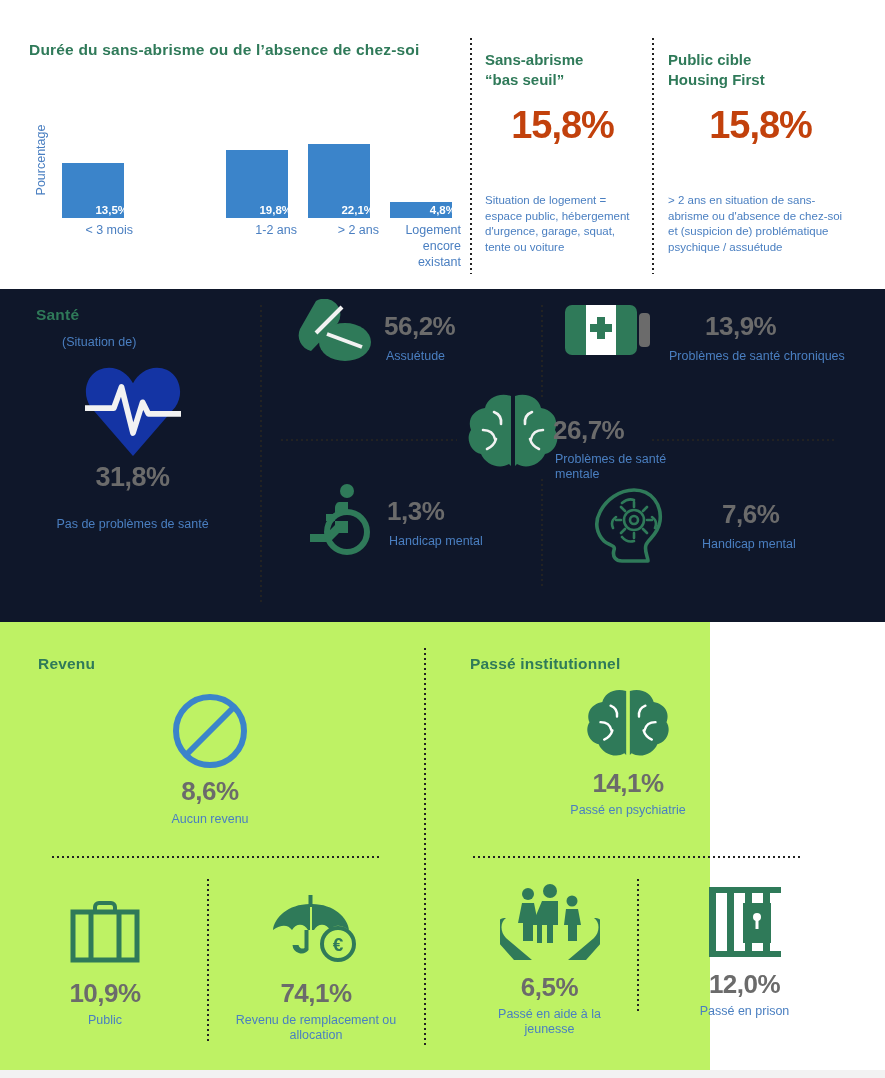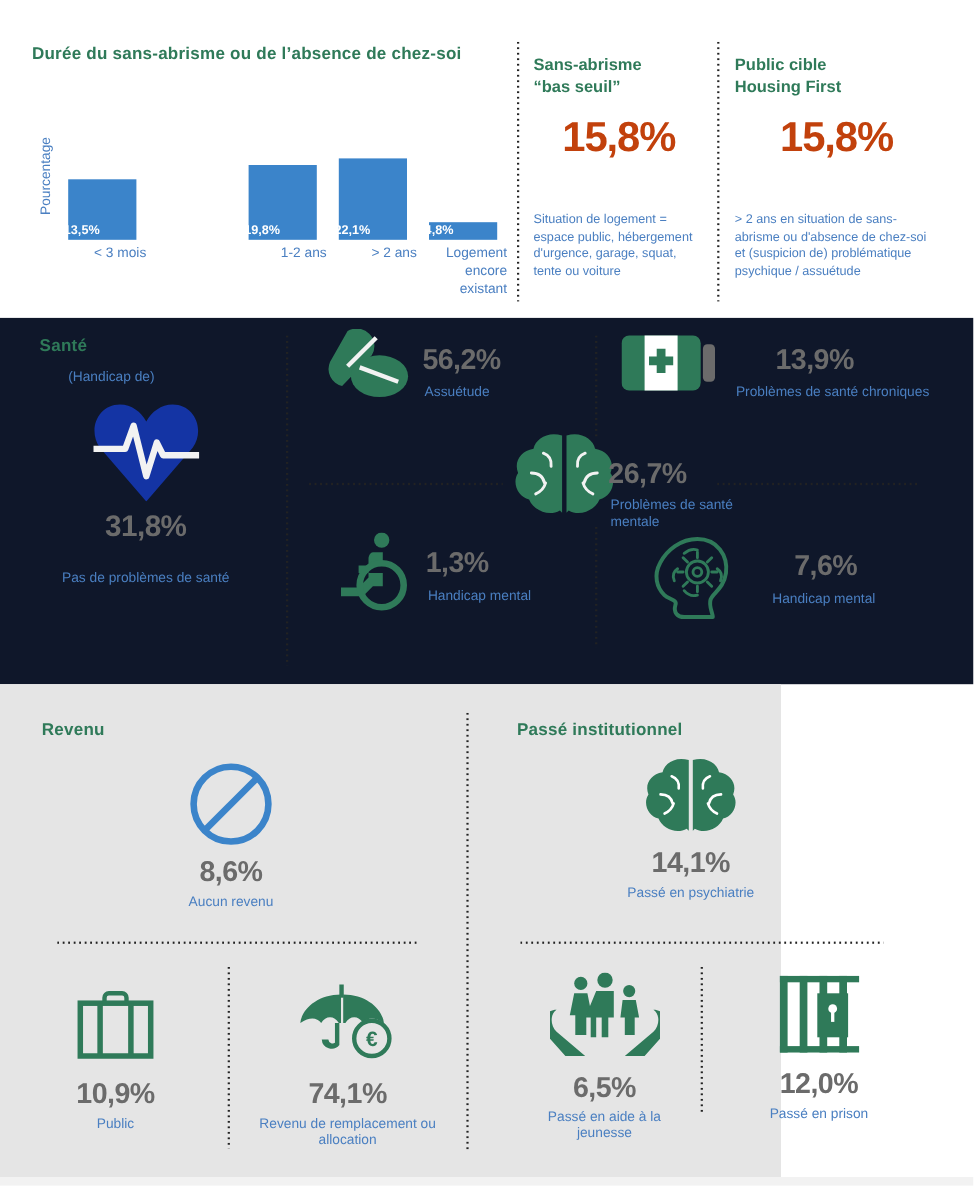--- a/index.html
+++ b/index.html
@@ -41,37 +41,37 @@
   #ylabel {
     position: absolute; left: -22px; top: 48px; width: 90px;
     transform: rotate(-90deg); transform-origin: center center;
     color: #4a7fc1; font-size: 12.5px; text-align: center;
   }
   .bar-col { position: absolute; bottom: 0; width: 70px; height: 175px; }
   .bar {
     position: absolute; bottom: 62px; left: 4px; width: 62px; background: #3b84ca;
   }
   .bar-val {
-    position: absolute; left: 0; width: 70px; text-align: left;
+    position: absolute; left: 0; width: 70px; text-align: right;
     bottom: 64px; color: #fff; font-weight: bold; font-size: 11.5px;
   }
   .bar-cat {
     position: absolute; left: -5px; width: 80px; bottom: 0; height: 58px;
     text-align: right; color: #4a7fc1; font-size: 12.5px; line-height: 16px;
   }
 
   .kpi-col { position: absolute; top: 50px; }
   .kpi-head { color: #2f7a59; font-weight: bold; font-size: 15px; line-height: 20px; }
   .kpi-big { color: #c2410c; font-weight: bold; font-size: 38px; letter-spacing: -1px; margin-top: 14px; }
 
   
   #health-band { position: absolute; left: 0; top: 289px; width: 885px; height: 333px; background: #0f172a; }
 
   
-  #bottom-panel { position: absolute; left: 0; top: 622px; width: 710px; height: 448px; background: #e5e5e5; }
+  #bottom-panel { position: absolute; left: 0; top: 622px; width: 710px; height: 448px; background: #bef264; }
   #footer-strip { position: absolute; left: 0; top: 1070px; width: 885px; height: 8px; background: #f2f2f2; }
 
   .stat { position: absolute; }
   .stat .icon { position: absolute; }
 </style>
 </head>
 <body>
 
 <div class="page">
 
@@ -122,21 +122,21 @@
       <div class="kpi-head">Public cible</div>
       <div class="kpi-head">Housing First</div>
       <div class="kpi-big" style="text-align:center">15,8%</div>
       <div class="note" style="margin-top:46px">&gt; 2 ans en situation de sans-abrisme ou d'absence de chez-soi et (suspicion de) problématique psychique / assuétude</div>
     </div>
   </div>
 
   <div id="health-band">
 
     <div class="sect-title" style="position:absolute;left:36px;top:17px">Santé</div>
-    <div class="lbl" style="position:absolute;left:62px;top:46px">(Handicap de)</div>
+    <div class="lbl" style="position:absolute;left:62px;top:46px">(Situation de)</div>
 
     <div class="vdot" style="left:260px; top:16px; height:300px"></div>
     <div class="vdot" style="left:541px; top:16px; height:92px"></div>
     <div class="vdot" style="left:541px; top:190px; height:110px"></div>
     <div class="hdot" style="left:281px; top:150px; width:176px"></div>
     <div class="hdot" style="left:652px; top:150px; width:183px"></div>
 
     <div class="stat" style="left:10px; top:75px; width:245px; text-align:center">
       <div>
         <svg width="96" height="92" viewBox="0 0 100 96">

